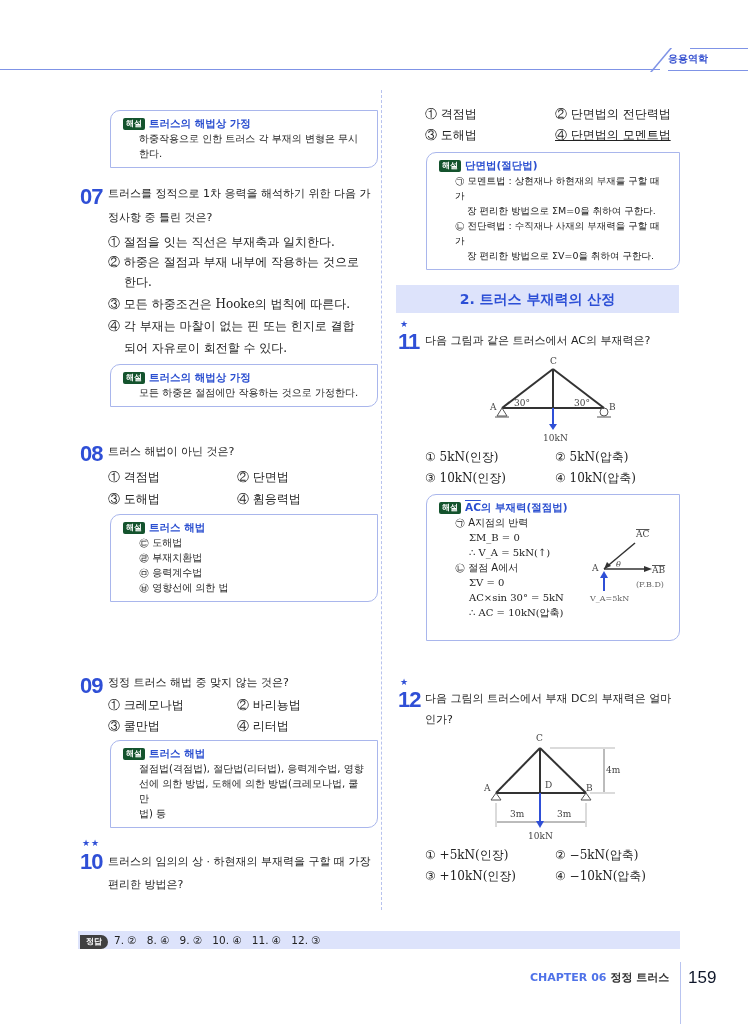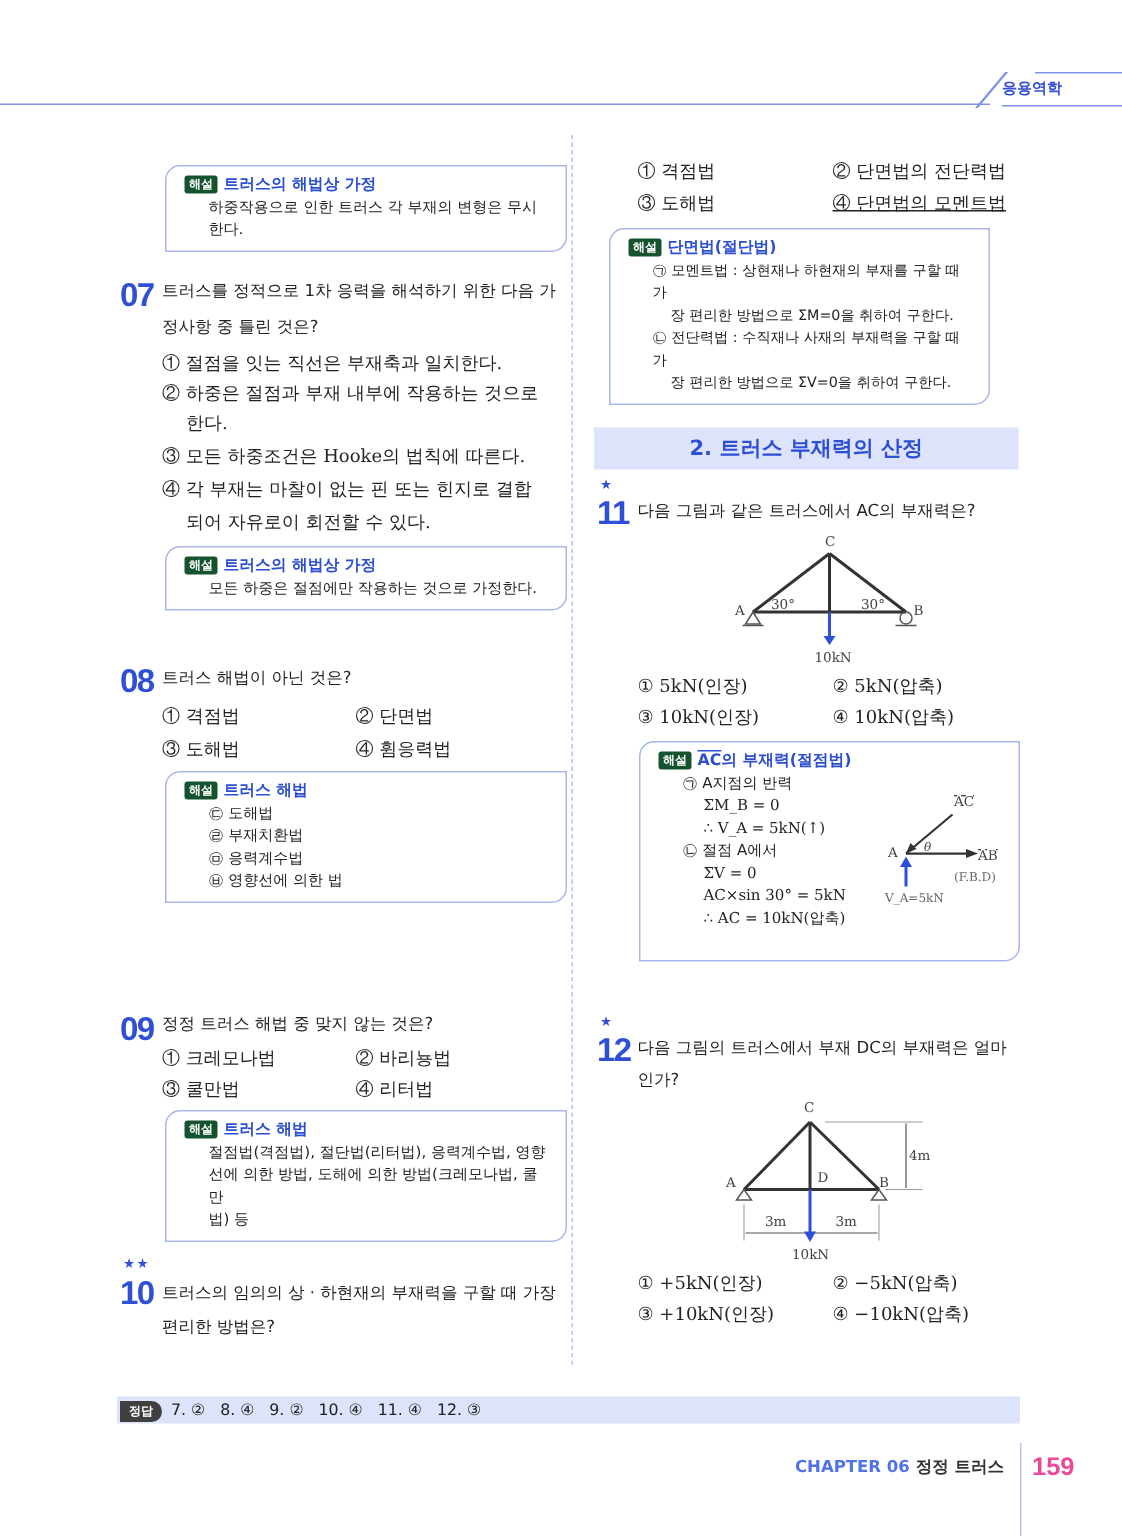--- a/index.html
+++ b/index.html
@@ -20,21 +20,21 @@
   .qtext { position:absolute; font-size:11px; font-weight:normal; line-height:24px; color:#222; }
   .stars { position:absolute; color:#2f4fd6; font-size:9px; letter-spacing:1px; }
   .opt { position:absolute; font-family:"DejaVu Serif", serif; font-size:12px; line-height:24px; color:#222; }
   .section { left:396px; top:285px; width:283px; height:28px; background:#dde3fb; color:#2c4fd6; font-weight:bold; font-size:14px; text-align:center; line-height:28px; }
   .answers { left:78px; top:931px; width:602px; height:18px; background:#dde3fb; font-size:10.5px; line-height:18px; }
   .ansbadge { display:inline-block; background:#404040; color:#fff; font-size:8px; font-weight:bold; padding:0 6px; border-radius:0 8px 8px 0; line-height:14px; margin:0 6px 0 2px; }
   .footer { left:530px; top:970px; font-size:11px; font-weight:bold; }
   .footer .ch { color:#4f72e8; }
   .footer .title { color:#333; margin-left:4px; }
   .footsep { left:680px; top:962px; width:1px; height:62px; background:#b9c4f0; }
-  .pagenum { left:688px; top:968px; font-family:"Liberation Sans", sans-serif; font-size:17px; font-weight:bold; color:#ec4899; }
+  .pagenum { left:688px; top:968px; font-family:"Liberation Sans", sans-serif; font-size:17px; font-weight:normal; color:#0f172a; }
   svg text { font-family:"DejaVu Serif", serif; }
   .ov { text-decoration:overline; }
 </style>
 </head>
 <body>
 
 <div class="abs topline"></div>
 <div class="abs topslash"></div>
 <div class="abs topline2"></div>
 <div class="abs topline3"></div>
@@ -94,21 +94,21 @@
 <div class="stars" style="left:82px; top:838px;">★★</div>
 <div class="qnum" style="left:80px; top:849px;">10</div>
 <div class="qtext" style="left:108px; top:850px;">트러스의 임의의 상 · 하현재의 부재력을 구할 때 가장</div>
 <div class="qtext" style="left:108px; top:873px;">편리한 방법은?</div>
 
 <div class="opt" style="left:425px; top:102px;">① 격점법</div>
 <div class="opt" style="left:555px; top:102px;">② 단면법의 전단력법</div>
 <div class="opt" style="left:425px; top:123px;">③ 도해법</div>
 <div class="opt" style="left:555px; top:123px;text-decoration:underline;">④ 단면법의 모멘트법</div>
 
-<div class="sol" style="left:406px; top:152px; width:230px;">
+<div class="sol" style="left:426px; top:152px; width:230px;">
   <div><span class="badge">해설</span><span class="soltitle">단면법(절단법)</span></div>
   <div class="solbody" style="font-size:9.5px">㉠ 모멘트법 : 상현재나 하현재의 부재를 구할 때 가</div>
   <div class="solbody" style="font-size:9.5px; padding-left:28px">장 편리한 방법으로 ΣM=0을 취하여 구한다.</div>
   <div class="solbody" style="font-size:9.5px">㉡ 전단력법 : 수직재나 사재의 부재력을 구할 때 가</div>
   <div class="solbody" style="font-size:9.5px; padding-left:28px">장 편리한 방법으로 ΣV=0을 취하여 구한다.</div>
 </div>
 
 <div class="abs section">2. 트러스 부재력의 산정</div>
 
 <div class="stars" style="left:400px; top:319px;">★</div>

